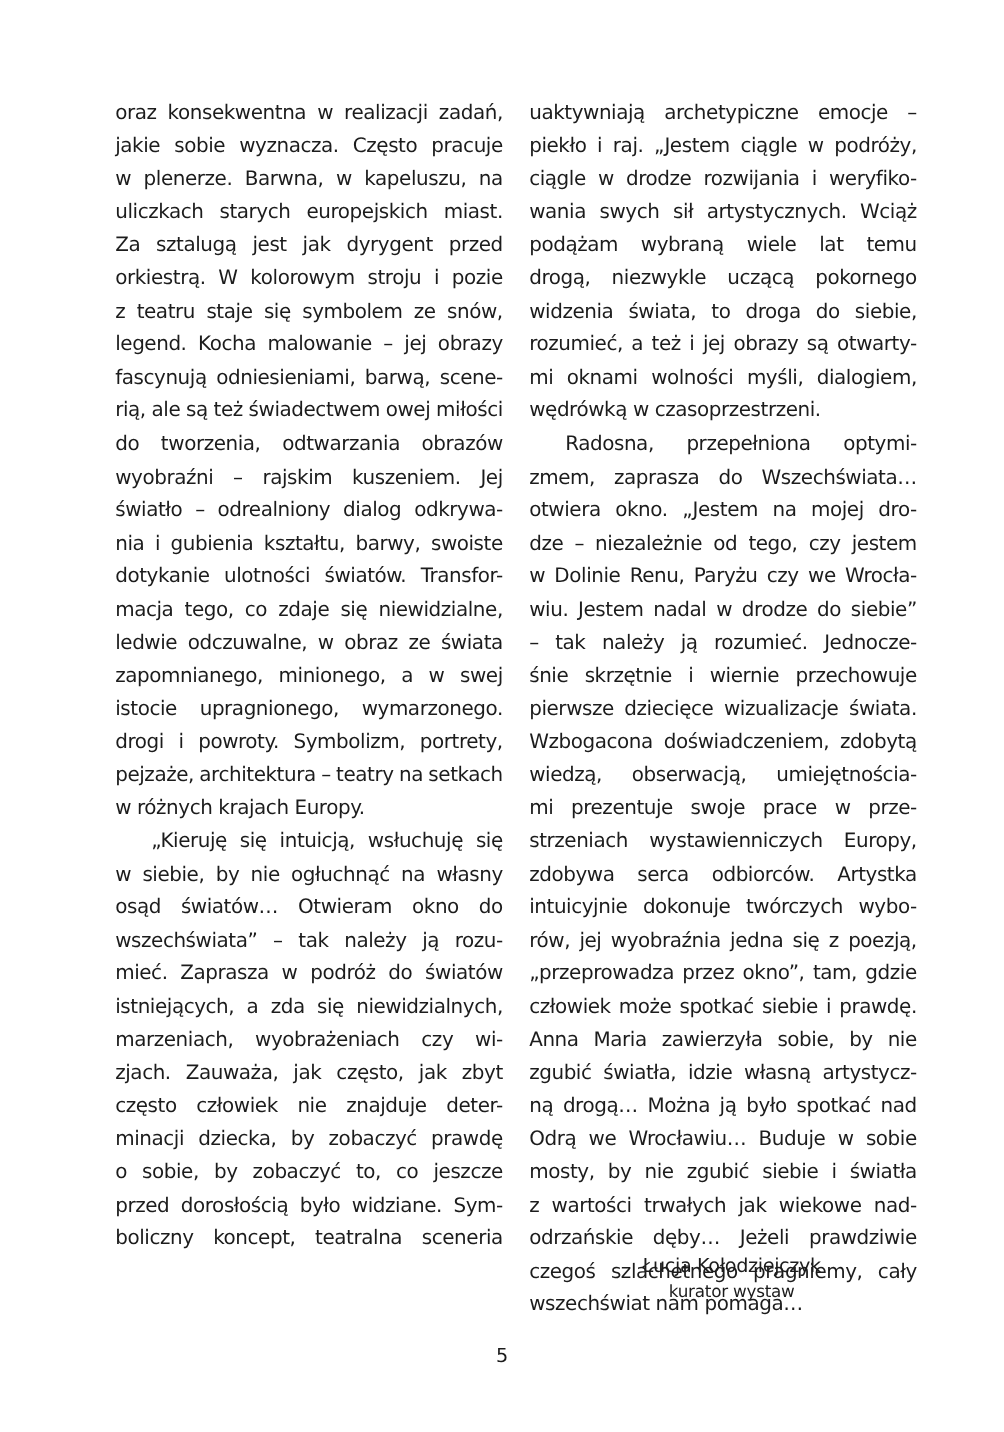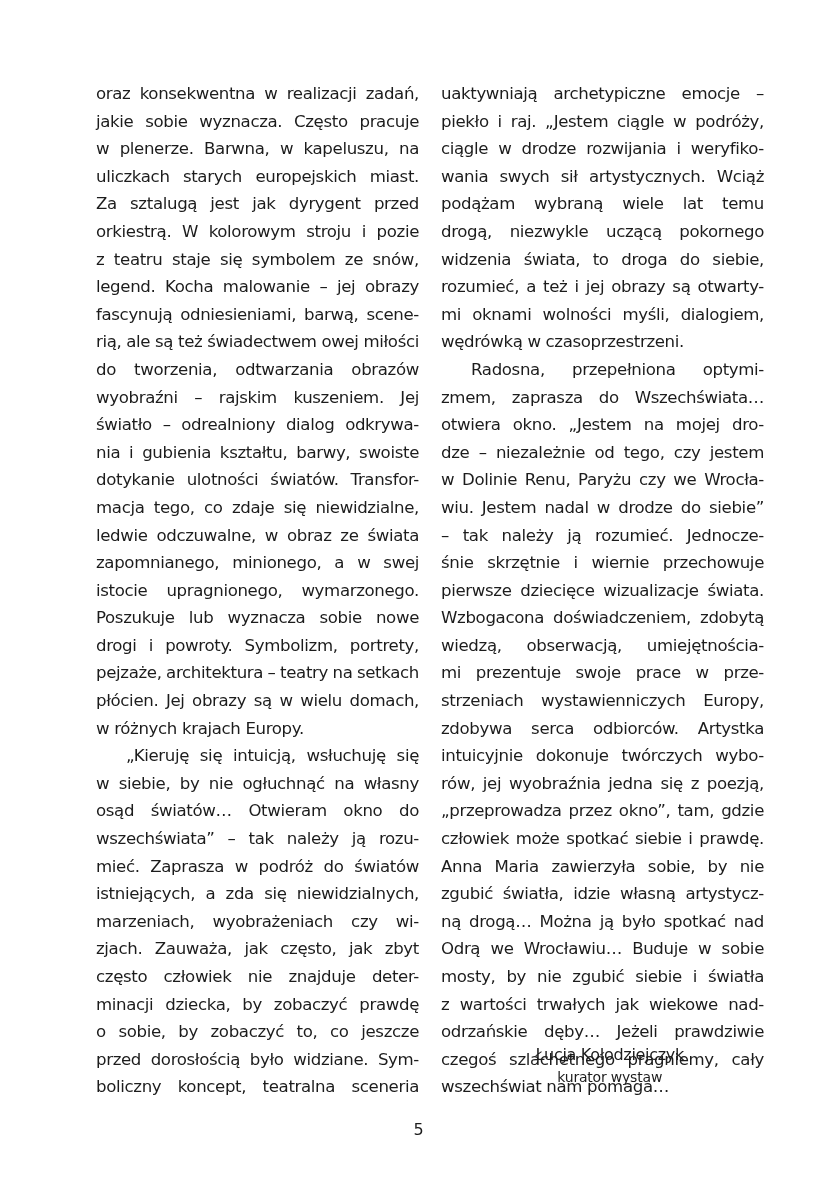--- a/index.html
+++ b/index.html
@@ -47,24 +47,22 @@
       <span class="line"><span style="white-space: nowrap; word-spacing: -0.106771px;">rią, ale są też świadectwem owej miłości</span></span>
       <span class="line"><span style="white-space: nowrap; word-spacing: 0px;">do tworzenia, odtwarzania obrazów</span></span>
       <span class="line"><span style="white-space: nowrap; word-spacing: 0px;">wyobraźni – rajskim kuszeniem. Jej</span></span>
       <span class="line"><span style="white-space: nowrap; word-spacing: 0px;">światło – odrealniony dialog odkrywa-</span></span>
       <span class="line"><span style="white-space: nowrap; word-spacing: 0px;">nia i gubienia kształtu, barwy, swoiste</span></span>
       <span class="line"><span style="white-space: nowrap; word-spacing: 0px;">dotykanie ulotności światów. Transfor-</span></span>
       <span class="line"><span style="white-space: nowrap; word-spacing: 0px;">macja tego, co zdaje się niewidzialne,</span></span>
       <span class="line"><span style="white-space: nowrap; word-spacing: 0px;">ledwie odczuwalne, w obraz ze świata</span></span>
       <span class="line"><span style="white-space: nowrap; word-spacing: 0px;">zapomnianego, minionego, a w swej</span></span>
       <span class="line"><span style="white-space: nowrap; word-spacing: 0px;">istocie upragnionego, wymarzonego.</span></span>
-      <span class="line"><span style="white-space: nowrap; word-spacing: 0px;">Poszukuje lub wyznacza sobie nowe</span></span>
       <span class="line"><span style="white-space: nowrap; word-spacing: 0px;">drogi i powroty. Symbolizm, portrety,</span></span>
       <span class="line"><span style="white-space: nowrap; word-spacing: -0.434375px;">pejzaże, architektura – teatry na setkach</span></span>
-      <span class="line"><span style="white-space: nowrap; word-spacing: 0px;">płócien. Jej obrazy są w wielu domach,</span></span>
       <span class="line last">w różnych krajach Europy.</span>
       <span class="line indent"><span style="white-space: nowrap; word-spacing: 0px;">„Kieruję się intuicją, wsłuchuję się</span></span>
       <span class="line"><span style="white-space: nowrap; word-spacing: 0px;">w siebie, by nie ogłuchnąć na własny</span></span>
       <span class="line"><span style="white-space: nowrap; word-spacing: 0px;">osąd światów… Otwieram okno do</span></span>
       <span class="line"><span style="white-space: nowrap; word-spacing: 0px;">wszechświata” – tak należy ją rozu-</span></span>
       <span class="line"><span style="white-space: nowrap; word-spacing: 0px;">mieć. Zaprasza w podróż do światów</span></span>
       <span class="line"><span style="white-space: nowrap; word-spacing: 0px;">istniejących, a zda się niewidzialnych,</span></span>
       <span class="line"><span style="white-space: nowrap; word-spacing: 0px;">marzeniach, wyobrażeniach czy wi-</span></span>
       <span class="line"><span style="white-space: nowrap; word-spacing: 0px;">zjach. Zauważa, jak często, jak zbyt</span></span>
       <span class="line"><span style="white-space: nowrap; word-spacing: 0px;">często człowiek nie znajduje deter-</span></span>

